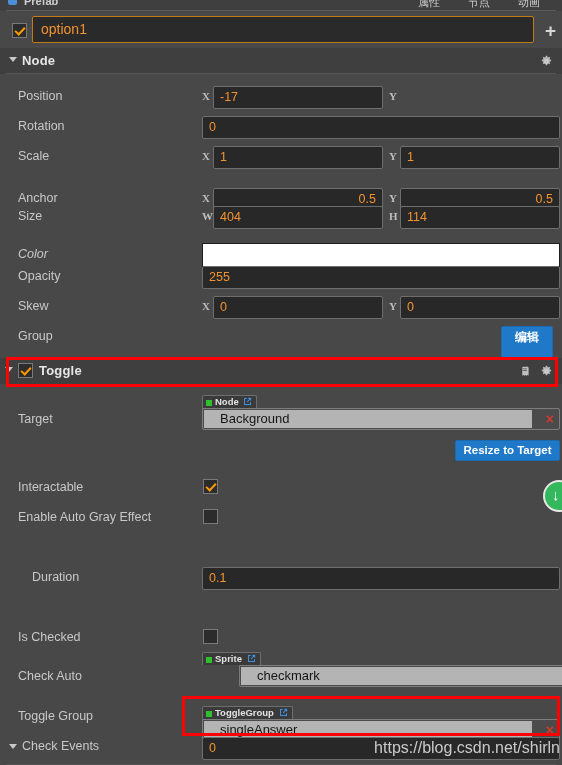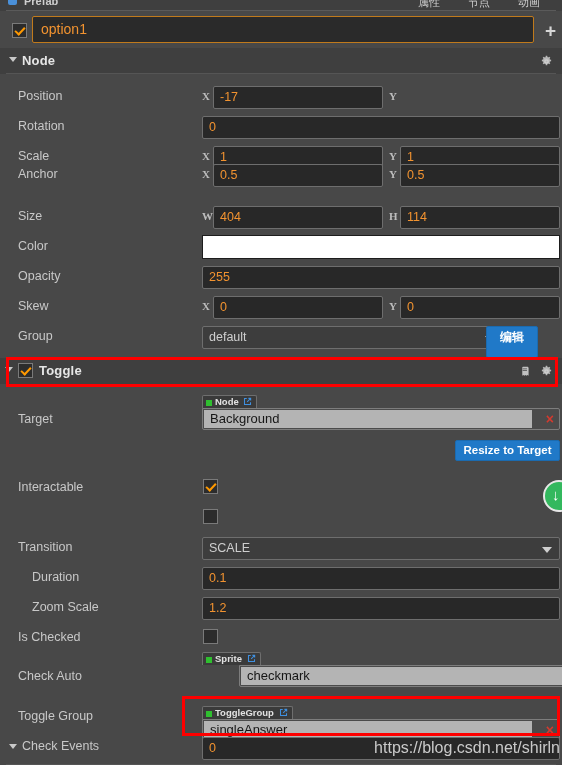--- a/index.html
+++ b/index.html
@@ -128,21 +128,21 @@
     position:absolute; left:3px; top:4px; width:6px; height:6px; background:#2fbf2f;
   }
   .linkicon { display:inline-block; width:9px; height:9px; position:relative; vertical-align:-1px; margin-left:2px; cursor:pointer; }
   .assetfield {
     position:absolute; left:0; top:13px; height:22px;
     background:#4b4b4b; border:1px solid #7d7d7d; border-radius:0 2px 2px 2px;
   }
   .assetval {
     position:absolute; left:1px; top:1px; bottom:1px; right:27px;
     background:#b4b4b4; color:#161616; font-size:13px; line-height:18px;
-    padding:0 6px; overflow:hidden; white-space:nowrap;
+    padding:0 16px; overflow:hidden; white-space:nowrap;
   }
   .clearx {
     position:absolute; right:5px; top:3px; color:#d33a2f; font-size:14px;
     font-weight:bold; cursor:pointer; line-height:14px;
   }
 
   
   .redbox {
     position:absolute; border:3px solid #fe0000; pointer-events:none;
   }
@@ -210,37 +210,37 @@
   </div>
 
   <div class="row" style="top:142px;">
     <span class="lbl">Scale</span>
     <span class="axis" style="left:202px;">X</span>
     <div class="num" style="left:213px; width:170px;">1</div>
     <span class="axis" style="left:389px;">Y</span>
     <div class="num" style="left:400px; width:160px;">1</div>
   </div>
 
-  <div class="row" style="top:160px;">
+  <div class="row" style="top:184px;text-align:right;">
     <span class="lbl">Anchor</span>
     <span class="axis" style="left:202px;">X</span>
     <div class="num" style="left:213px; width:170px;">0.5</div>
     <span class="axis" style="left:389px;">Y</span>
     <div class="num" style="left:400px; width:160px;">0.5</div>
   </div>
 
   <div class="row" style="top:202px;">
     <span class="lbl">Size</span>
     <span class="axis" style="left:202px;">W</span>
     <div class="num" style="left:213px; width:170px;">404</div>
     <span class="axis" style="left:389px;">H</span>
     <div class="num" style="left:400px; width:160px;">114</div>
   </div>
 
-  <div class="row" style="top:232px;">
+  <div class="row" style="top:240px;font-style:italic;">
     <span class="lbl">Color</span>
     <div class="colorswatch">
       <div class="alpha"></div>
     </div>
   </div>
 
   <div class="row" style="top:262px;">
     <span class="lbl">Opacity</span>
     <div class="num" style="left:202px; width:358px;">255</div>
   </div>
@@ -248,25 +248,21 @@
   <div class="row" style="top:292px;">
     <span class="lbl">Skew</span>
     <span class="axis" style="left:202px;">X</span>
     <div class="num" style="left:213px; width:170px;">0</div>
     <span class="axis" style="left:389px;">Y</span>
     <div class="num" style="left:400px; width:160px;">0</div>
   </div>
 
   <div class="row" style="top:322px;">
     <span class="lbl">Group</span>
-    <div class="ddl" style="left:202px; width:301px;">
-      <span>default</span>
-      <span class="caret"></span>
-    </div>
-    <div class="bluebtn" style="left:486px; top:4px; width:52px; height:32px; line-height:21px;">编辑</div>
+    <div class="bluebtn" style="left:501px; top:4px; width:52px; height:32px; line-height:21px;">编辑</div>
   </div>
 
   <div class="sect" style="top:358px;">
     <span class="tri" style="left:5px;"></span>
     <span class="cb checked" style="position:absolute; left:18px; top:5px;"></span>
     <span class="stitle" style="left:39px;">Toggle</span>
     <span class="bookicon" style="right:30px; top:6px;">
       <svg viewBox="0 0 16 16" width="13" height="13">
           <path fill="#cfcfcf" d="M3 2.2h7.2c.9 0 1.6.7 1.6 1.6v9.5l-1.3-.9-1.3.9-1.3-.9-1.3.9-1.3-.9-1.3.9V3.2c0-.55.45-1 1-1z" opacity=".9"></path>
           <path fill="#484848" d="M4.4 4.2h5.4v.9H4.4zm0 2h5.4v.9H4.4z"></path>
@@ -303,40 +299,30 @@
   <div class="row" style="top:440px; height:22px;">
     <div class="bluebtn" style="left:455px; top:0px; width:105px; height:21px; line-height:19px; font-size:11.5px;">Resize to Target</div>
   </div>
 
   <div class="row" style="top:473px;">
     <span class="lbl">Interactable</span>
     <span class="cb checked" style="position:absolute; left:203px; top:6px;"></span>
   </div>
 
   <div class="row" style="top:503px;">
+    <span class="lbl">Enable Auto Gray Effect</span>
     <span class="cb" style="position:absolute; left:203px; top:6px;"></span>
   </div>
 
-  <div class="row" style="top:533px;">
-    <span class="lbl">Transition</span>
-    <div class="ddl" style="left:202px; width:358px;">
-      <span>SCALE</span>
-      <span class="caret"></span>
-    </div>
-  </div>
 
   <div class="row" style="top:563px;">
     <span class="lbl indent">Duration</span>
     <div class="num" style="left:202px; width:358px;">0.1</div>
   </div>
 
-  <div class="row" style="top:593px;">
-    <span class="lbl indent">Zoom Scale</span>
-    <div class="num" style="left:202px; width:358px;">1.2</div>
-  </div>
 
   <div class="row" style="top:623px;">
     <span class="lbl">Is Checked</span>
     <span class="cb" style="position:absolute; left:203px; top:6px;"></span>
   </div>
 
   <div class="row" style="top:652px; height:40px;">
     <span class="lbl" style="top:17px;">Check Auto</span>
     <div class="assetwrap" style="left:202px; top:0px; width:358px; height:36px;">
       <div class="assettab">

